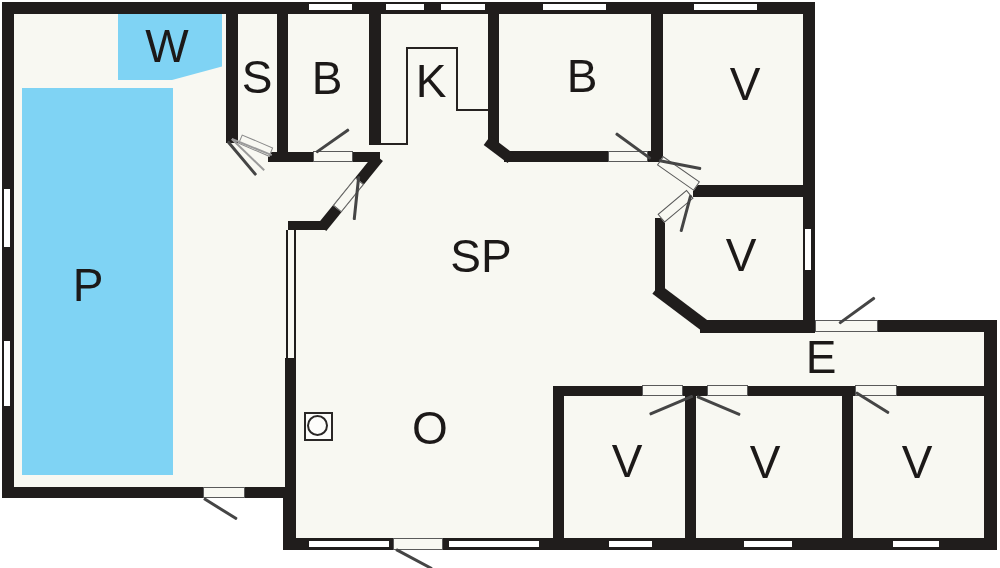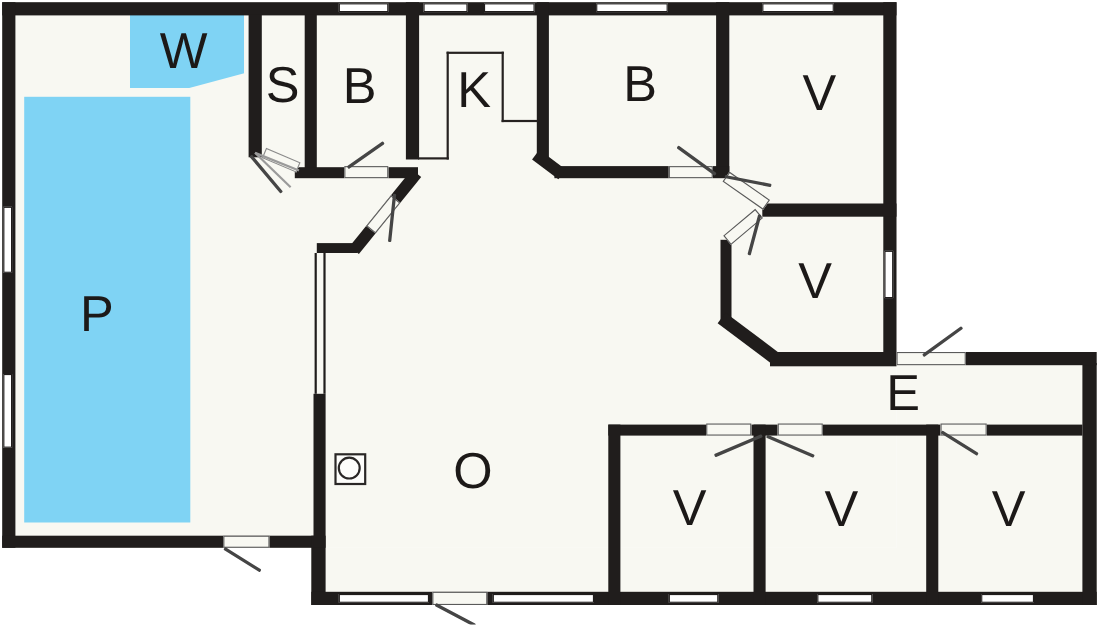--- a/index.html
+++ b/index.html
@@ -127,19 +127,20 @@
     </div>
 
   <div class="lbl" style="left:167px;top:46px;">W</div>
   <div class="lbl" style="left:88px;top:285px;">P</div>
   <div class="lbl" style="left:257px;top:77px;">S</div>
   <div class="lbl" style="left:327px;top:78px;">B</div>
   <div class="lbl" style="left:431px;top:81px;">K</div>
   <div class="lbl" style="left:582px;top:76px;">B</div>
   <div class="lbl" style="left:745px;top:84px;">V</div>
   <div class="lbl" style="left:741px;top:255px;">V</div>
+  <div class="lbl" style="left:481px;top:256px;">SP</div>
   <div class="lbl" style="left:821px;top:357px;">E</div>
   <div class="lbl" style="left:430px;top:428px;">O</div>
   <div class="lbl" style="left:627px;top:461px;">V</div>
   <div class="lbl" style="left:765px;top:462px;">V</div>
   <div class="lbl" style="left:917px;top:462px;">V</div>
 
 </div>
 
 </body></html>

